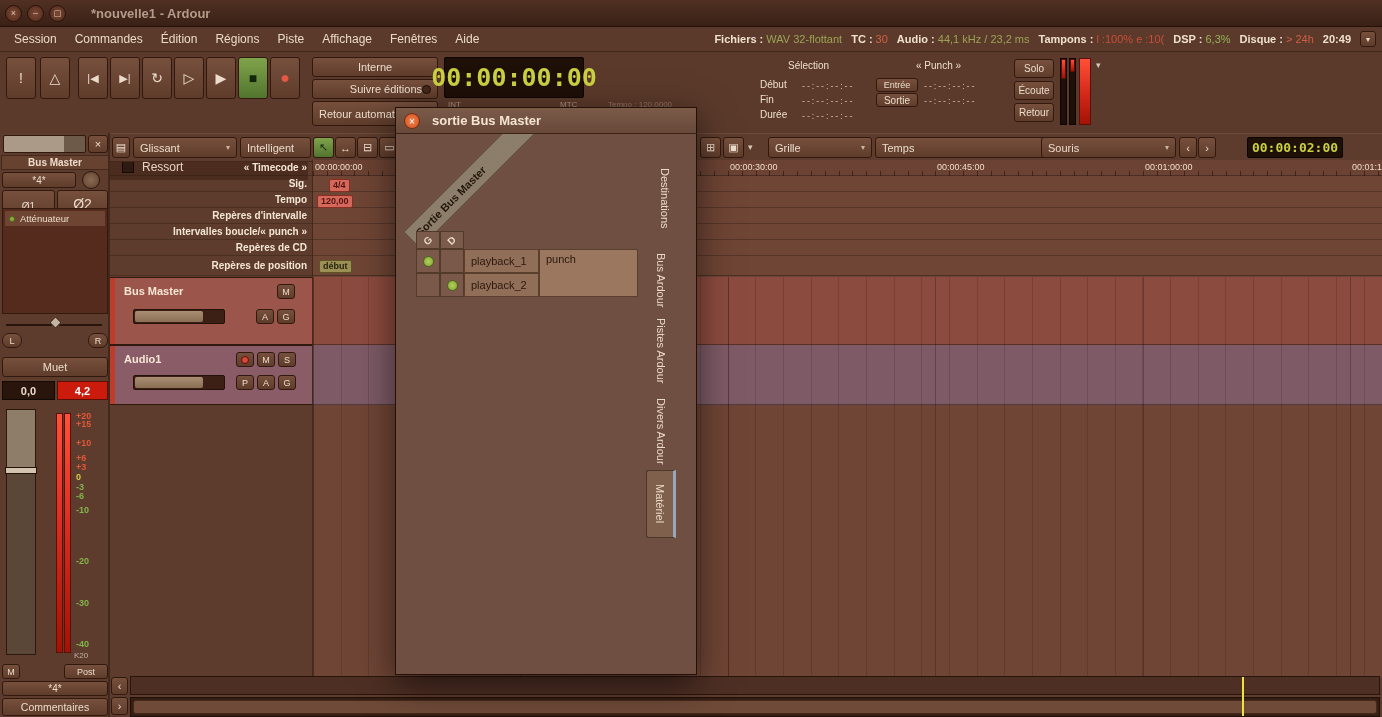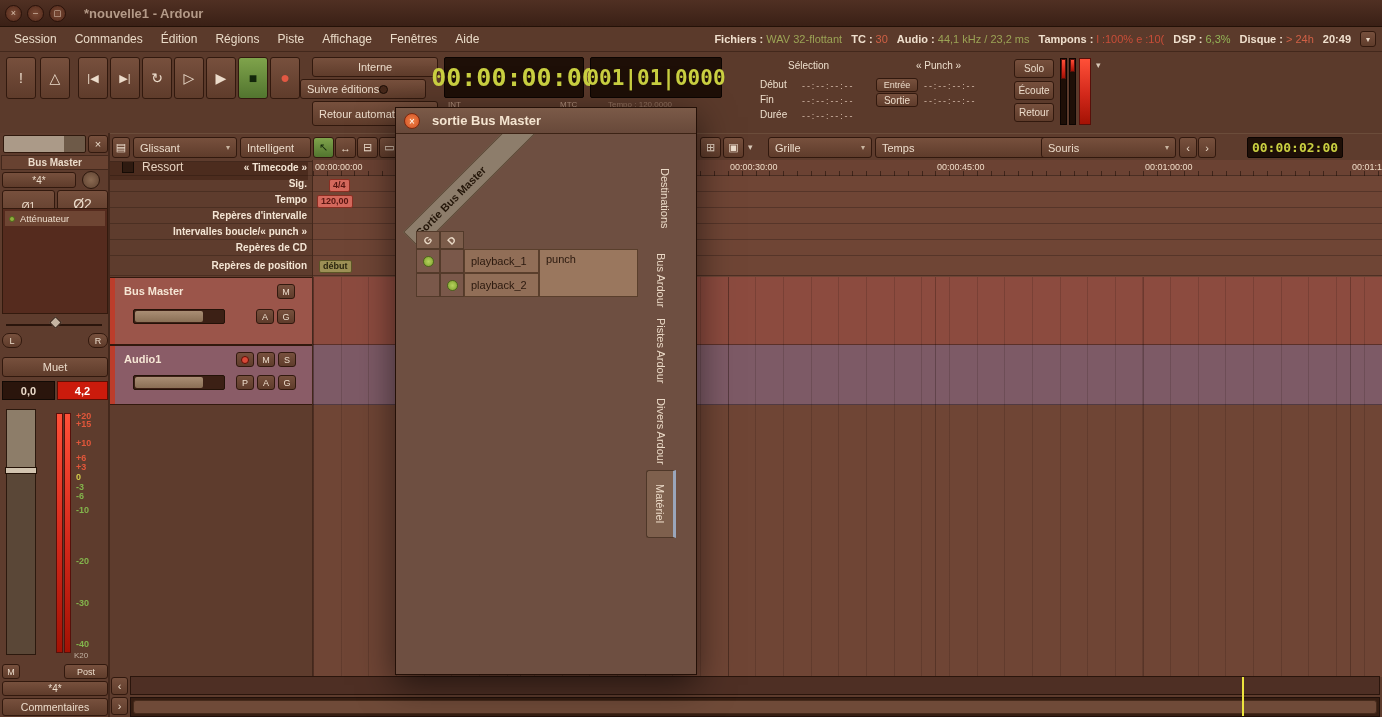--- a/index.html
+++ b/index.html
@@ -12,21 +12,21 @@
 .b.green{background:linear-gradient(#7fa34b,#52752f);color:#13260b}
 .dd{justify-content:flex-start;padding:0 6px;gap:4px}
 .dd .cv{margin-left:auto;color:#c9b5a0;font-size:8px}
 .clockbox{background:#1e0f07;border:1px solid #0c0502;border-radius:2px;color:#cad041;
   font-family:"DejaVu Sans Mono",monospace;font-weight:bold;display:flex;align-items:center;justify-content:center}
 .sub{font-size:8px;color:#b1907c;white-space:nowrap}
 .titlebar{left:0;top:0;width:1382px;height:27px;background:linear-gradient(#503023,#3a2016);
   border-bottom:1px solid #241107;display:flex;align-items:center}
 .wbtn{width:17px;height:17px;border-radius:50%;background:radial-gradient(#7a4a35,#52291a);
   border:1px solid #2a120a;color:#d8c0ae;font-size:9px;display:flex;align-items:center;justify-content:center;margin-left:5px}
-.wtitle{margin-left:18px;font-size:13px;font-weight:bold;color:#b49a88}
+.wtitle{margin-left:25px;font-size:13px;font-weight:bold;color:#b49a88}
 .menubar{left:0;top:27px;width:1382px;height:25px;background:#5b3a2b;border-bottom:1px solid #43281c;
   display:flex;align-items:center;padding:0 6px;gap:2px}
 .mitem{padding:3px 8px;font-size:12px;color:#eadbc8}
 .statuswrap{margin-left:auto;display:flex;align-items:center;gap:9px;font-size:11px}
 .slabel{font-weight:bold;color:#f0e0ce}
 .v-olive{color:#9ba355}.v-red{color:#d06045}.v-green{color:#93b457}.v-red2{color:#c94d38}
 .tbtn{width:30px;height:42px;font-size:14px}
 .arretbar{left:0;top:100px;width:308px;height:28px;background:#4c2c1e;border-top:1px solid #381f12;
   display:flex;align-items:center;color:#e6d2c0;font-size:12px}
 .smallbox{background:#2e1a10;border:1px solid #150b05}
@@ -147,37 +147,34 @@
 
     <div class="arretbar a">
       <span style="margin-left:10px">Arrêt</span>
       <span class="smallbox" style="width:12px;height:12px;margin-left:86px"></span>
       <span style="margin-left:8px">Ressort</span>
     </div>
 
     <div class="b a" style="left:312px;top:5px;width:126px;height:20px">
         <span>Interne</span>
       </div>
-    <div class="b a" style="left:300px;top:27px;width:126px;height:20px;justify-content:flex-start;padding:0 6px">
+    <div class="b a" style="left:312px;top:27px;width:126px;height:20px;justify-content:flex-end;padding:0 6px">
       <span>Suivre éditions</span>
       <span style="width:9px;height:9px;border-radius:50%;background:#46281a;border:1px solid #1d0e06"></span>
     </div>
     <div class="b a" style="left:312px;top:49px;width:126px;height:25px;justify-content:flex-start;padding:0 6px">
         <span>Retour automatique</span>
       </div>
 
     <div class="clockbox a" style="left:444px;top:5px;width:140px;height:41px;font-size:25px">
         <span>00:00:00:00</span>
       </div>
     <span class="sub a" style="left:448px;top:48px">INT</span>
     <span class="sub a" style="left:560px;top:48px">MTC</span>
 
-    <div class="clockbox a" style="left:590px;top:5px;width:132px;height:41px;font-size:21px">
-        <span>001|01|0000</span>
-      </div>
     <span class="sub a" style="left:608px;top:48px;opacity:.65">Tempo : 120,0000</span>
 
     <div class="a" style="left:758px;top:5px;width:252px;height:70px">
       <span class="panel-lbl a" style="left:30px;top:3px">Sélection</span>
       <span class="panel-lbl a" style="left:158px;top:3px">« Punch »</span>
 
       <span class="panel-lbl a" style="left:2px;top:22px">Début</span>
       <span class="tval a" style="left:44px;top:24px">- - : - - : - - : - -</span>
       <span class="panel-lbl a" style="left:2px;top:37px">Fin</span>
       <span class="tval a" style="left:44px;top:39px">- - : - - : - - : - -</span>

